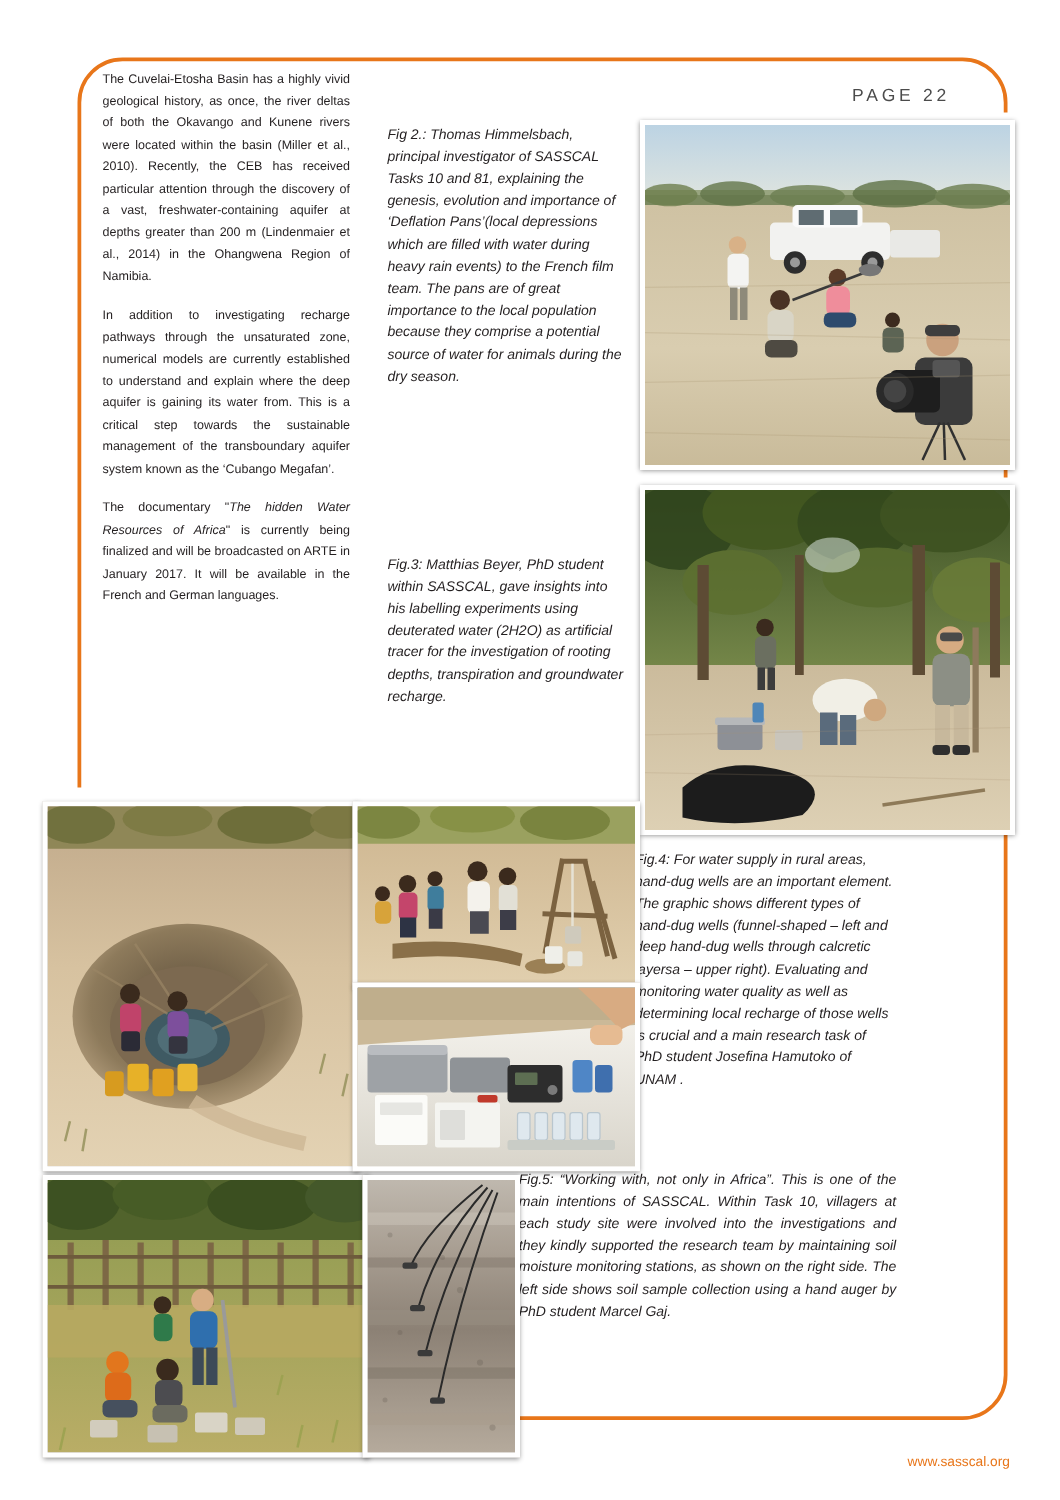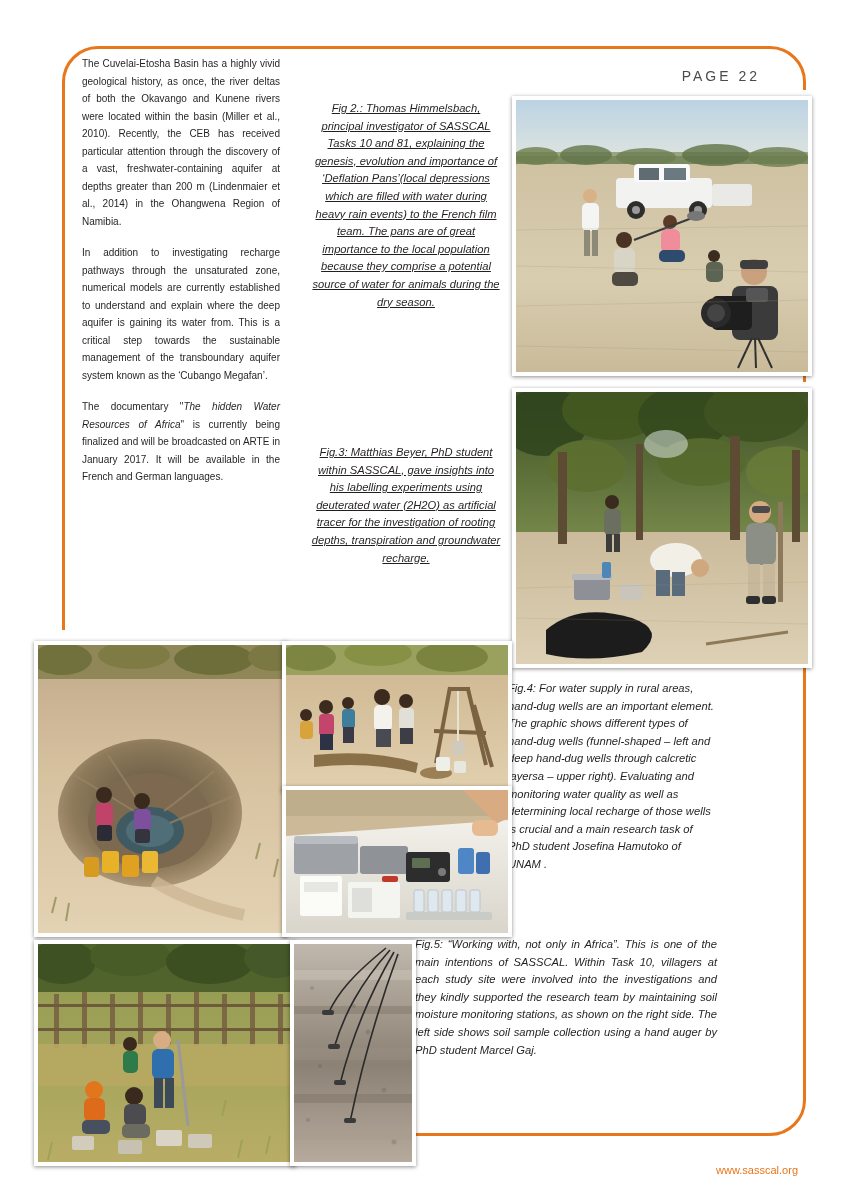--- a/index.html
+++ b/index.html
@@ -65,21 +65,21 @@
   .col-text i { font-style: italic; }
 
   
   .caption {
     position: absolute;
     font-size: 11.2px;
     line-height: 17.6px;
     font-style: italic;
     color: #231f20;
   }
-  .cap-right { text-align: center; text-decoration: underline; }
+  .cap-right { text-align: left; }
 
   #caption-fig2 {
     left: 310px;
     top: 100px;
     width: 192px;
   }
   #caption-fig3 {
     left: 310px;
     top: 396px;
     width: 192px;
@@ -111,21 +111,21 @@
   #photo-fig2 { left: 512px; top: 96px; width: 292px; height: 272px; }
   #photo-fig3 { left: 512px; top: 388px; width: 292px; height: 272px; }
   #photo-fig4a { left: 34px; top: 641px; width: 246px; height: 288px; }
   #photo-fig4b { left: 282px; top: 641px; width: 222px; height: 143px; }
   #photo-fig4c { left: 282px; top: 786px; width: 222px; height: 143px; }
   #photo-fig5a { left: 34px; top: 940px; width: 254px; height: 218px; }
   #photo-fig5b { left: 290px; top: 940px; width: 118px; height: 218px; }
 
   .footer-url {
     position: absolute;
-    right: 50px;
+    right: 40px;
     bottom: 24px;
     font-size: 11px;
     color: #e8761a;
     font-family: "Liberation Sans", sans-serif;
     text-align: right;
   }
 </style>
 </head>
 <body>
 

